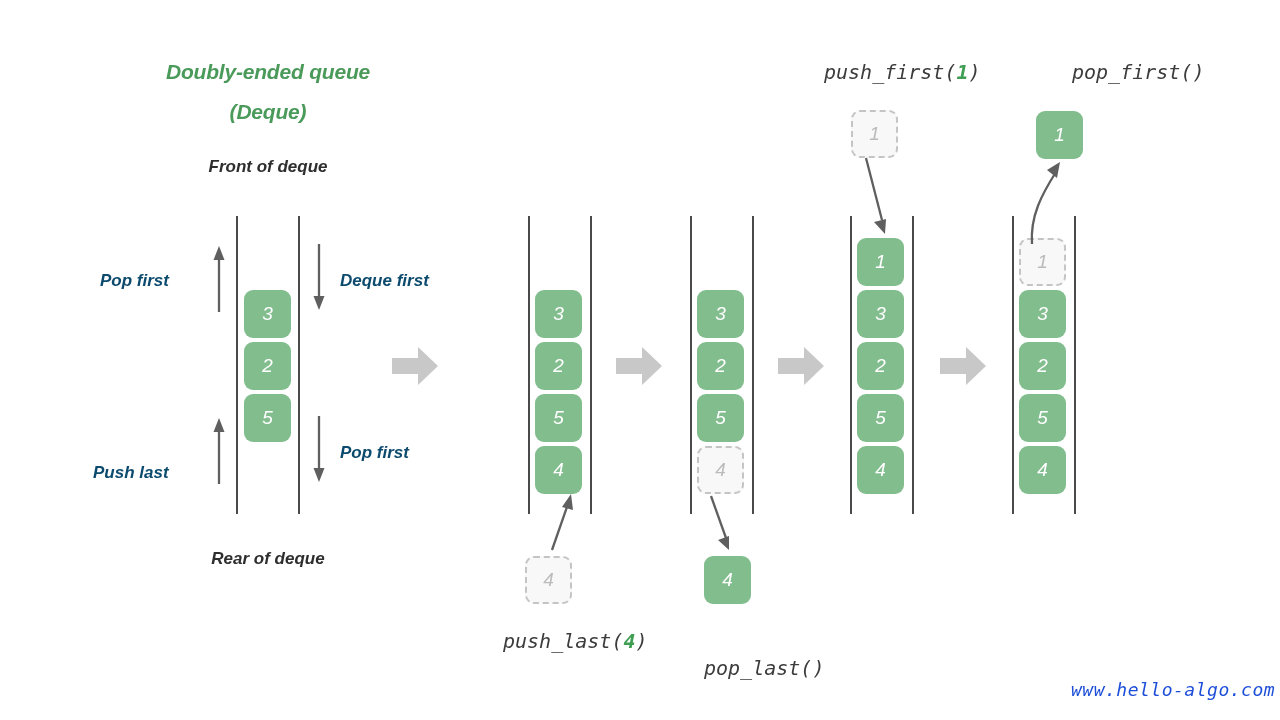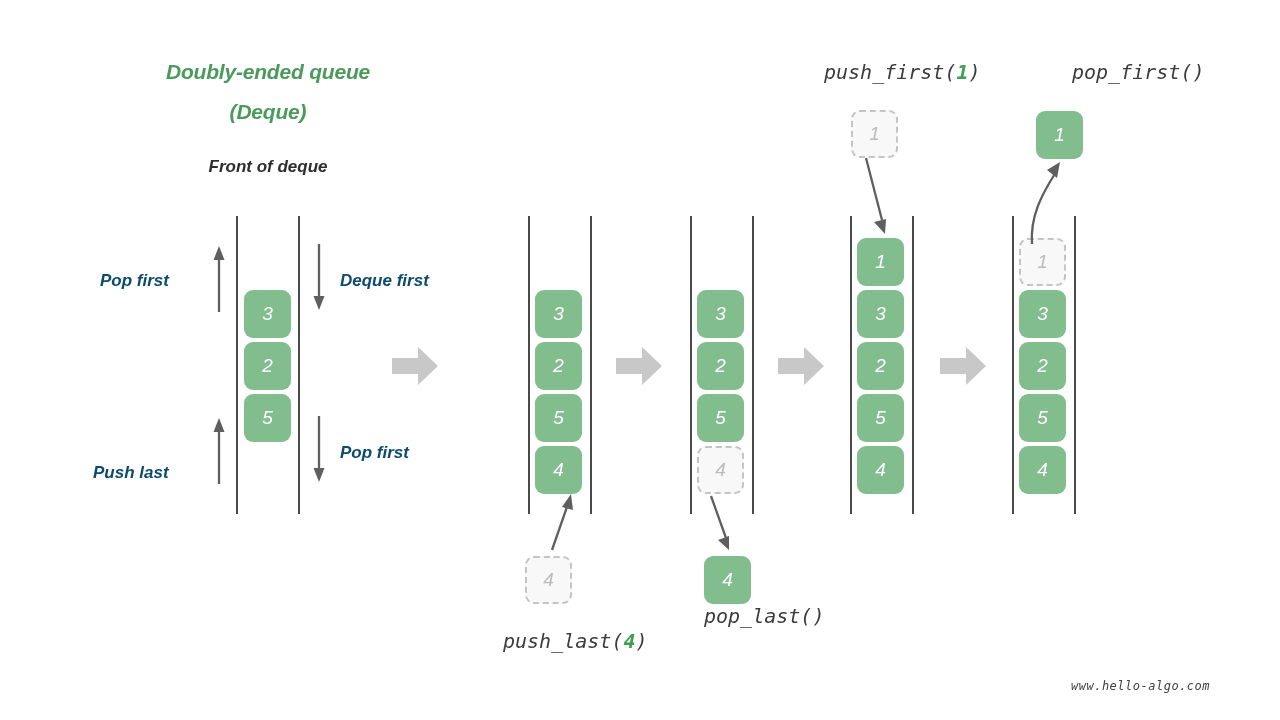--- a/index.html
+++ b/index.html
@@ -57,22 +57,22 @@
   }
   .op-label .arg {
     color: #3f9e52;
     font-weight: bold;
   }
 
   
   .watermark {
     position: absolute;
     font-family: "DejaVu Sans Mono", monospace;
-    font-size: 12px;
-    color: #404040;
+    font-size: 18px;
+    color: #1d4ed8;
     white-space: nowrap;
     letter-spacing: 0.5px;
   }
 
   
   .rail {
     position: absolute;
     width: 1.6px;
     background: #4a4a4a;
   }
@@ -110,20 +110,21 @@
 </style>
 </head>
 <body>
 
 <div id="canvas">
 
   <div class="title-line" style="left:143px; top:60px; width:250px;">Doubly-ended queue</div>
   <div class="title-line" style="left:143px; top:100px; width:250px;">(Deque)</div>
 
   <div class="hdr-label" style="left:143px; top:157px; width:250px;">Front of deque</div>
+  <div class="hdr-label" style="left:143px; top:549px; width:250px;">Rear of deque</div>
 
   <div>
     <div class="rail" style="left:236px; top:216px; height:298px;"></div>
     <div class="rail" style="left:298px; top:216px; height:298px;"></div>
 
     <div class="cell solid" style="left:244px; top:290px;">3</div>
     <div class="cell solid" style="left:244px; top:342px;">2</div>
     <div class="cell solid" style="left:244px; top:394px;">5</div>
 
     <div class="thin-arrow" style="left:204px; top:244px;">
@@ -256,21 +257,21 @@
       </svg>
     </div>
 
     <div class="cell solid" style="left:1036px; top:111px;">1</div>
   </div>
 
   <div class="op-label" style="left:503px; top:629px;">
     <span>push_last</span><span>(</span><span class="arg">4</span><span>)</span>
   </div>
 
-  <div class="op-label" style="left:704px; top:604px;">
+  <div class="op-label" style="left:704px; top:656px;">
     <span>pop_last</span><span>(</span><span class="arg"></span><span>)</span>
   </div>
 
   <div class="op-label" style="left:824px; top:60px;">
     <span>push_first</span><span>(</span><span class="arg">1</span><span>)</span>
   </div>
 
   <div class="op-label" style="left:1072px; top:60px;">
     <span>pop_first</span><span>(</span><span class="arg"></span><span>)</span>
   </div>

